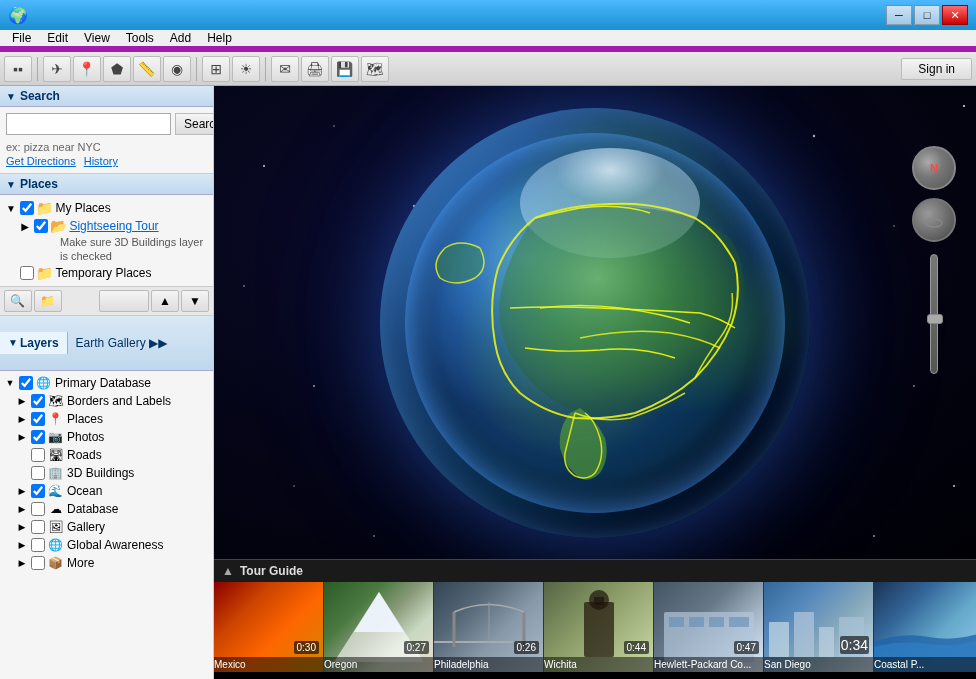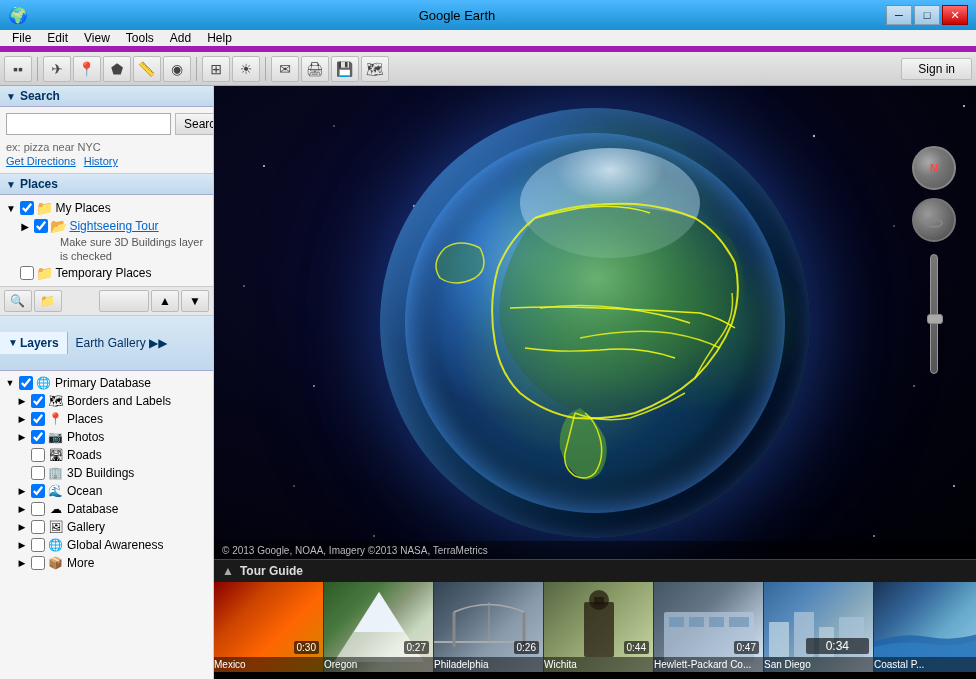--- a/index.html
+++ b/index.html
@@ -294,21 +294,20 @@
     
     ::-webkit-scrollbar { width: 8px; }
     ::-webkit-scrollbar-track { background: #e0e0e0; }
     ::-webkit-scrollbar-thumb { background: #aaa; border-radius: 2px; }
   </style>
 </head>
 <body>
 
 <div class="title-bar">
   <span style="font-size:16px;">🌍</span>
-  <span class="title-bar-title">Google Earth</span>
   <div class="title-bar-controls">
     <div class="title-bar-btn">─</div>
     <div class="title-bar-btn">□</div>
     <div class="title-bar-btn close">✕</div>
   </div>
 </div>
 
 <div class="menu-bar">
   <span class="menu-item">File</span>
   <span class="menu-item">Edit</span>
@@ -656,36 +655,33 @@
 
         <div class="tour-thumb">
           <div class="tour-thumb-img thumb-sandiego">
             <svg width="110" height="90" style="position:absolute;inset:0">
               <rect x="5" y="40" width="20" height="35" fill="rgba(200,220,230,0.7)" rx="1"></rect>
               <rect x="30" y="30" width="20" height="45" fill="rgba(180,200,220,0.7)" rx="1"></rect>
               <rect x="55" y="45" width="15" height="30" fill="rgba(190,210,225,0.7)" rx="1"></rect>
               <rect x="75" y="35" width="25" height="40" fill="rgba(170,195,215,0.7)" rx="1"></rect>
             </svg>
           </div>
-          <span class="thumb-time" style="position: absolute; bottom: 18px; right: 4px; background: rgba(0, 0, 0, 0.6); color: rgb(255, 255, 255); font-size: 12px; padding: 1px 20px; border-radius: 2px;">0:34</span>
+          <span class="thumb-time" style="position: absolute; bottom: 18px; right: 4px; background: rgba(0, 0, 0, 0.6); color: rgb(255, 255, 255); font-size: 14px; padding: 1px 1px; border-radius: 2px;">0:34</span>
           <div class="thumb-label">San Diego</div>
         </div>
 
         <div class="tour-thumb">
           <div class="tour-thumb-img thumb-coastal">
             <svg width="110" height="90" style="position:absolute;inset:0">
               <path d="M0,60 Q27,50 55,55 Q82,60 110,50 L110,90 L0,90 Z" fill="rgba(30,100,170,0.8)"></path>
               <path d="M0,65 Q27,58 55,62 Q82,66 110,56 L110,90 L0,90 Z" fill="rgba(50,130,200,0.6)"></path>
             </svg>
           </div>
           <div class="thumb-label">Coastal P...</div>
         </div>
 
       </div>
     </div>
 
-    <div style="position:absolute;bottom:120px;left:0;right:0;height:18px;background:rgba(0,0,0,0.5);display:flex;align-items:center;padding:0 8px;">
-      <span style="color:#bbb;font-size:10px;">© 2013 Google, NOAA, Imagery ©2013 NASA, TerraMetrics</span>
-    </div>
 
   </div>
 
 </div>
 
 </body></html>

